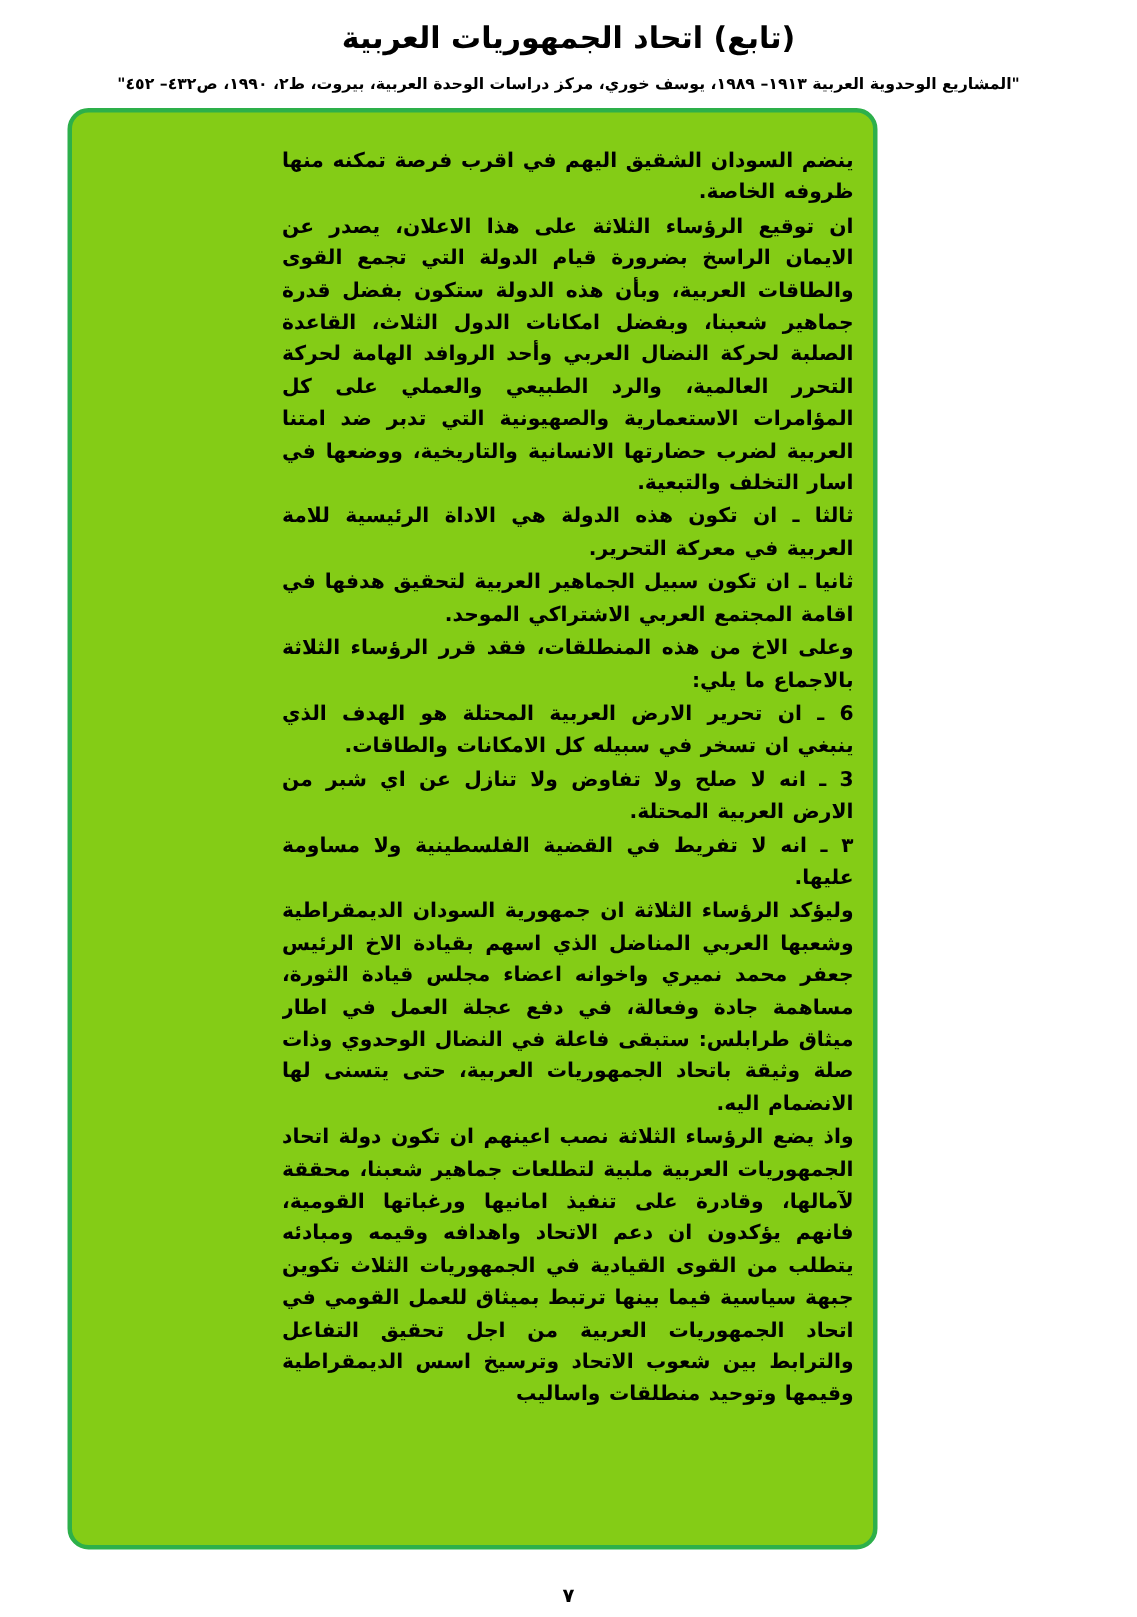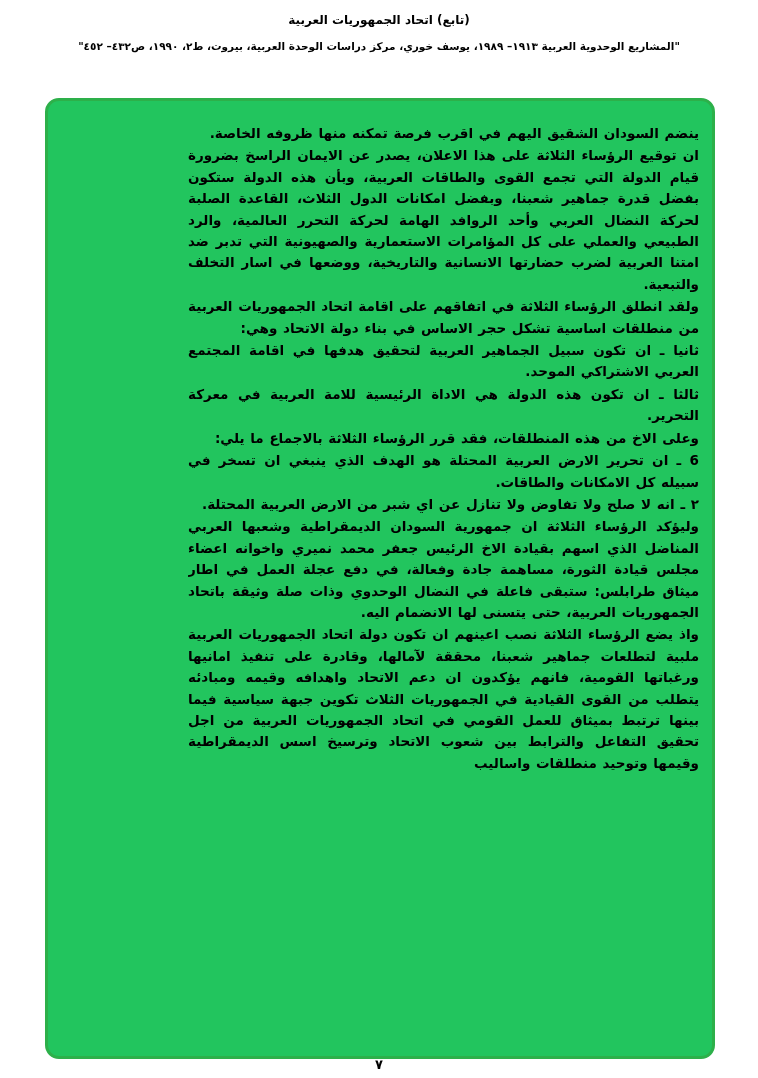--- a/index.html
+++ b/index.html
@@ -11,40 +11,40 @@
     overflow: hidden;
   }
   body { position: relative; }
 
   .page-header {
     direction: rtl;
     text-align: center;
     padding-top: 13px;
   }
   .doc-title {
-    font-size: 12px;
+    font-size: 20px;
     font-weight: bold;
     letter-spacing: 0.2px;
   }
   .doc-citation {
     font-size: 10.5px;
     font-weight: bold;
     margin-top: 13px;
     white-space: nowrap;
   }
 
   .green-box {
     position: absolute;
     left: 45px;
-    top: 98px;
-    width: 670px;
+    top: 72px;
+    width: 540px;
     height: 961px;
     border: 3px solid var(--green, #2db04a);
     border-radius: 14px;
-    background: #22c55e;
+    background: #84cc16;
   }
 
   .doc-content {
     position: absolute;
     top: 22px;
     bottom: 18px;
     right: 13px;
     left: 140px;
     direction: rtl;
     text-align: justify;
@@ -73,26 +73,26 @@
 
 <header class="page-header">
   <div class="doc-title">(تابع) اتحاد الجمهوريات العربية</div>
   <div class="doc-citation">"المشاريع الوحدوية العربية ١٩١٣– ١٩٨٩، يوسف خوري، مركز دراسات الوحدة العربية، بيروت، ط٢، ١٩٩٠، ص٤٣٢– ٤٥٢"</div>
 </header>
 
 <div class="green-box">
   <div class="doc-content">
       <p class="para">ينضم السودان الشقيق اليهم في اقرب فرصة تمكنه منها ظروفه الخاصة.</p>
       <p class="para">ان توقيع الرؤساء الثلاثة على هذا الاعلان، يصدر عن الايمان الراسخ بضرورة قيام الدولة التي تجمع القوى والطاقات العربية، وبأن هذه الدولة ستكون بفضل قدرة جماهير شعبنا، وبفضل امكانات الدول الثلاث، القاعدة الصلبة لحركة النضال العربي وأحد الروافد الهامة لحركة التحرر العالمية، والرد الطبيعي والعملي على كل المؤامرات الاستعمارية والصهيونية التي تدبر ضد امتنا العربية لضرب حضارتها الانسانية والتاريخية، ووضعها في اسار التخلف والتبعية.</p>
-      <p class="para">ولقد انطلق الرؤساء الثلاثة في اتفاقهم على اقامة اتحاد الجمهوريات العربية من منطلقات اساسية تشكل حجر الاساس في بناء دولة الاتحاد وهي:</p>
+      <p class="para">ثالثا ـ ان تكون هذه الدولة هي الاداة الرئيسية للامة العربية في معركة التحرير.</p>
       <p class="para">ثانيا ـ ان تكون سبيل الجماهير العربية لتحقيق هدفها في اقامة المجتمع العربي الاشتراكي الموحد.</p>
-      <p class="para">ثالثا ـ ان تكون هذه الدولة هي الاداة الرئيسية للامة العربية في معركة التحرير.</p>
       <p class="para">وعلى الاخ من هذه المنطلقات، فقد قرر الرؤساء الثلاثة بالاجماع ما يلي:</p>
       <p class="para">6 ـ ان تحرير الارض العربية المحتلة هو الهدف الذي ينبغي ان تسخر في سبيله كل الامكانات والطاقات.</p>
-      <p class="para">٢ ـ انه لا صلح ولا تفاوض ولا تنازل عن اي شبر من الارض العربية المحتلة.</p>
+      <p class="para">3 ـ انه لا صلح ولا تفاوض ولا تنازل عن اي شبر من الارض العربية المحتلة.</p>
+      <p class="para">٣ ـ انه لا تفريط في القضية الفلسطينية ولا مساومة عليها.</p>
       <p class="para">وليؤكد الرؤساء الثلاثة ان جمهورية السودان الديمقراطية وشعبها العربي المناضل الذي اسهم بقيادة الاخ الرئيس جعفر محمد نميري واخوانه اعضاء مجلس قيادة الثورة، مساهمة جادة وفعالة، في دفع عجلة العمل في اطار ميثاق طرابلس: ستبقى فاعلة في النضال الوحدوي وذات صلة وثيقة باتحاد الجمهوريات العربية، حتى يتسنى لها الانضمام اليه.</p>
       <p class="para">واذ يضع الرؤساء الثلاثة نصب اعينهم ان تكون دولة اتحاد الجمهوريات العربية ملبية لتطلعات جماهير شعبنا، محققة لآمالها، وقادرة على تنفيذ امانيها ورغباتها القومية، فانهم يؤكدون ان دعم الاتحاد واهدافه وقيمه ومبادئه يتطلب من القوى القيادية في الجمهوريات الثلاث تكوين جبهة سياسية فيما بينها ترتبط بميثاق للعمل القومي في اتحاد الجمهوريات العربية من اجل تحقيق التفاعل والترابط بين شعوب الاتحاد وترسيخ اسس الديمقراطية وقيمها وتوحيد منطلقات واساليب</p>
     </div>
 </div>
 
 <footer class="page-footer">
   <span>٧</span>
 </footer>
 
 </body></html>

